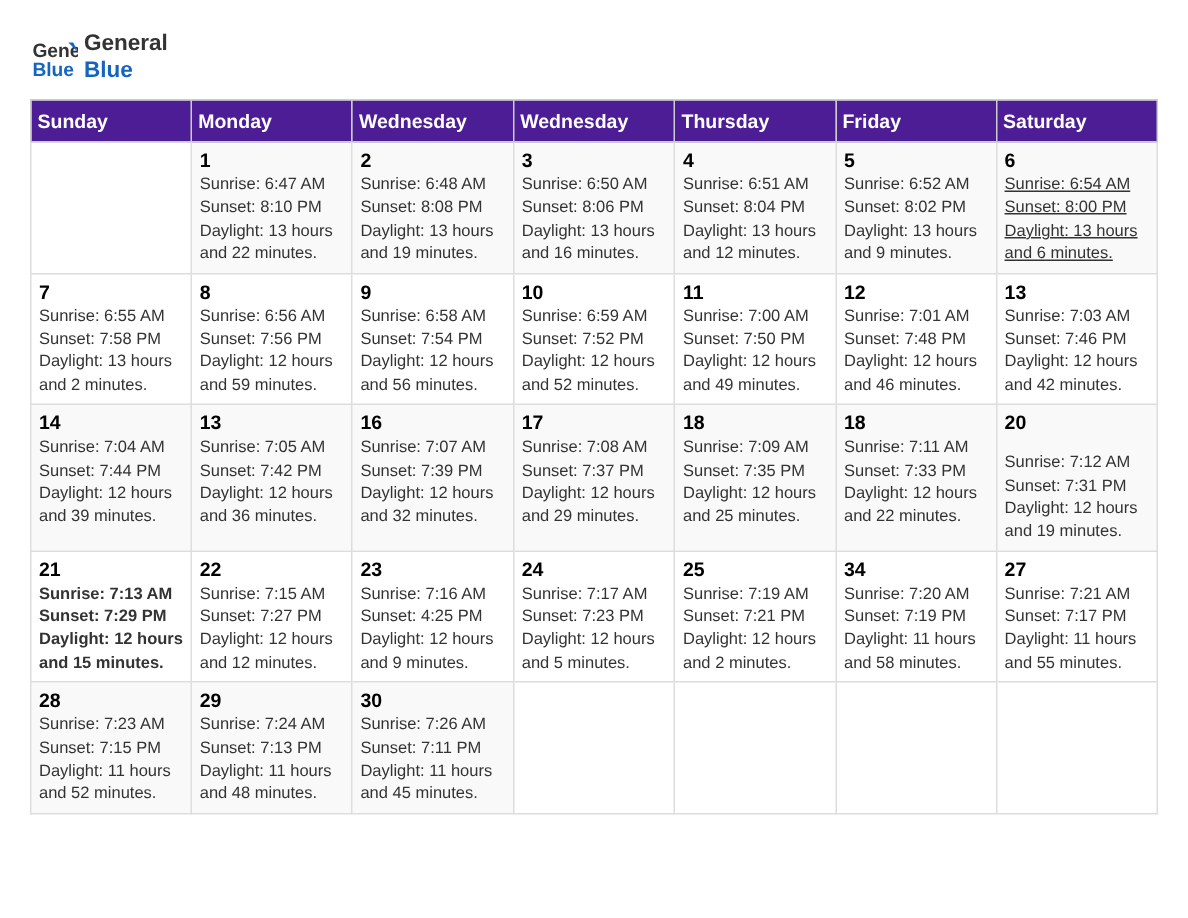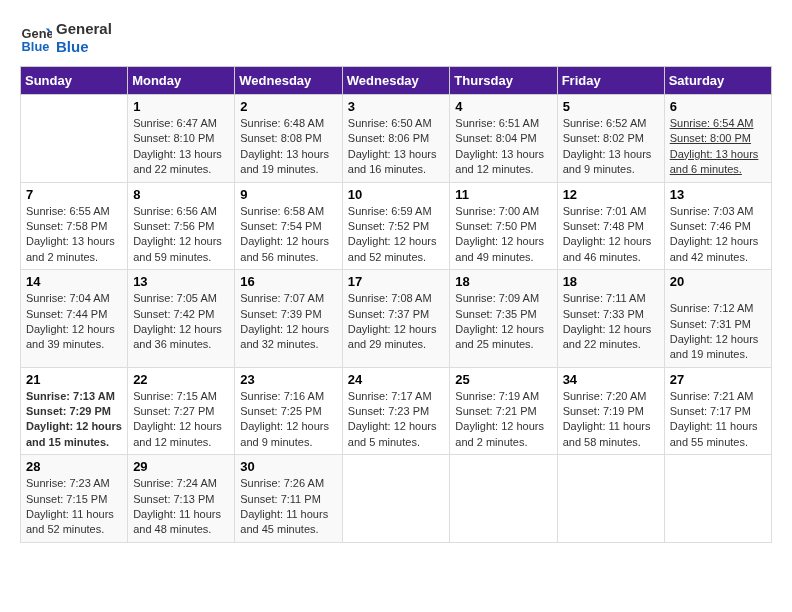--- a/index.html
+++ b/index.html
@@ -272,21 +272,21 @@
         <td>
           <span class="day-number">22</span>
           <div class="day-info" style="white-space: pre-line;">Sunrise: 7:15 AM
 Sunset: 7:27 PM
 Daylight: 12 hours
 and 12 minutes.</div>
         </td>
         <td>
           <span class="day-number">23</span>
           <div class="day-info" style="white-space: pre-line;">Sunrise: 7:16 AM
-Sunset: 7:25 PM
+Sunset: 4:25 PM
 Daylight: 12 hours
 and 9 minutes.</div>
         </td>
         <td>
           <span class="day-number">24</span>
           <div class="day-info" style="white-space: pre-line;">Sunrise: 7:17 AM
 Sunset: 7:23 PM
 Daylight: 12 hours
 and 5 minutes.</div>
         </td>

